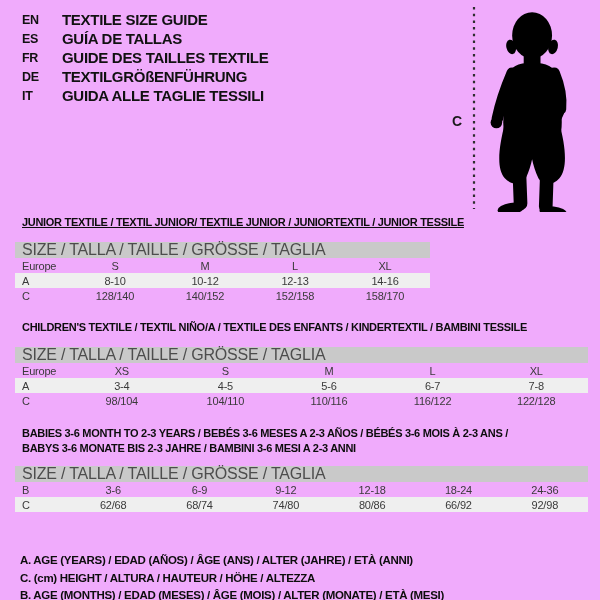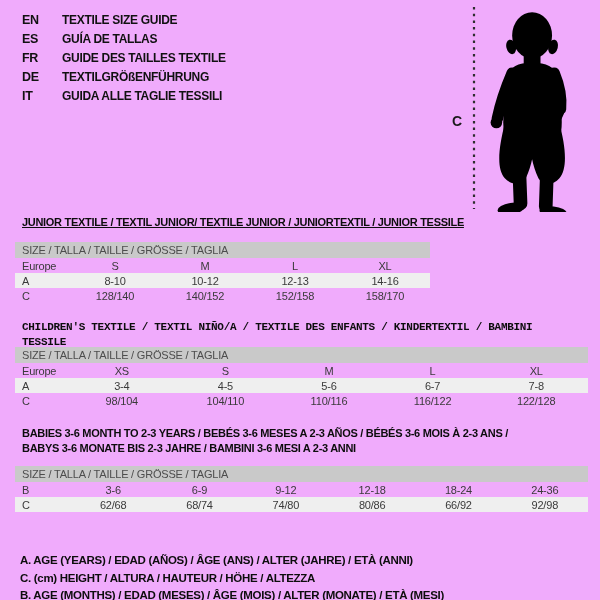--- a/index.html
+++ b/index.html
@@ -3,37 +3,37 @@
 <meta charset="utf-8">
 <style>
   html,body{margin:0;padding:0;background:#ffffff;}
   #page{position:relative;width:600px;height:600px;background:#f0abfc;overflow:hidden;
         font-family:"Liberation Sans",sans-serif;color:#1a1a1a;}
 
   
   .lang-block{position:absolute;left:22px;top:10px;}
   .lang-row{display:flex;height:19px;align-items:center;}
   .lang-code{width:40px;font-size:12.5px;font-weight:700;letter-spacing:-0.3px;color:#111;}
-  .lang-label{font-size:12px;font-weight:700;letter-spacing:-0.3px;color:#111;white-space:nowrap;}
+  .lang-label{font-size:15px;font-weight:700;letter-spacing:-0.3px;color:#111;white-space:nowrap;}
 
   
   .figure{position:absolute;left:440px;top:4px;width:160px;height:208px;}
 
   
   .tbl-title{position:absolute;font-size:11px;font-weight:700;letter-spacing:-0.3px;color:#0d0d0d;line-height:15px;}
   #tbl1-title{left:22px;top:215px;width:560px;text-decoration:underline;}
-  #tbl2-title{left:22px;top:320px;width:560px;font-family:Liberation Mono, monospace;}
+  #tbl2-title{left:22px;top:320px;width:560px;}
   #tbl3-title{left:22px;top:426px;width:492px;}
 
   .sizetable{position:absolute;left:15px;}
   #tbl1{top:242px;width:415px;}
   #tbl2{top:347px;width:573px;}
   #tbl3{top:466px;width:573px;}
 
-  .size-bar{height:16px;background:#c9c9c9;color:#4d4d4d;font-size:11px;
+  .size-bar{height:16px;background:#c9c9c9;color:#4d4d4d;font-size:16px;
             display:flex;align-items:center;padding-left:7px;box-sizing:border-box;
             letter-spacing:-0.2px;}
   .t-row{display:flex;height:15px;align-items:center;font-size:11px;color:#3a3a3a;letter-spacing:-0.2px;}
   .t-row.alt{background:#efefef;}
   .t-cell-label{width:55px;padding-left:7px;box-sizing:border-box;}
   .t-cell{flex:1;text-align:center;}
 
   
   .legend{position:absolute;left:20px;top:536px;margin-top:16px;}
   .legend-line{font-size:11.5px;font-weight:700;letter-spacing:-0.3px;line-height:17.5px;color:#0d0d0d;white-space:nowrap;}

